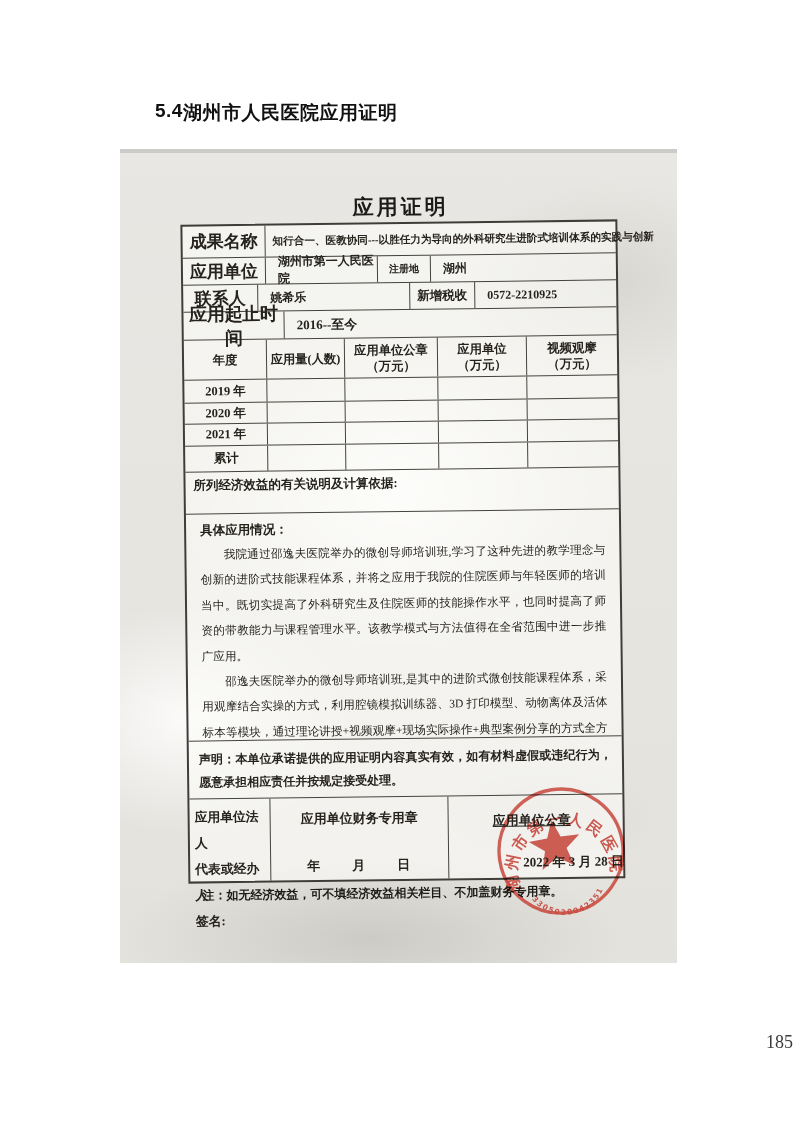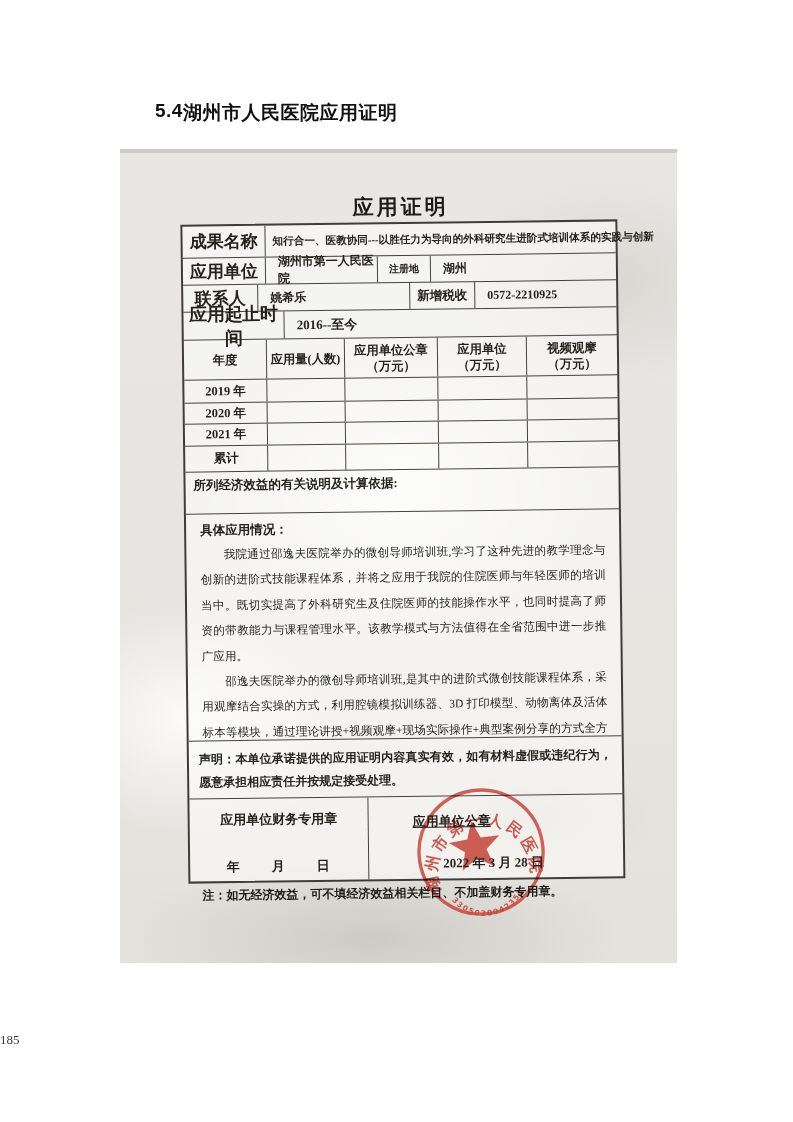--- a/index.html
+++ b/index.html
@@ -100,22 +100,22 @@
     white-space:nowrap;
   }
   
   .stamp{
     position:absolute;left:44px;top:-12px;width:136px;height:136px;
     mix-blend-mode:multiply;opacity:.92;z-index:2;pointer-events:none;
     transform:rotate(-8deg);
   }
   
   .pageno{
-    position:absolute;left:0;top:1032px;width:100%;text-align:left;
-    font-family:"Liberation Serif","DejaVu Serif",serif;font-size:13px;color:#3a3a3a;
+    position:absolute;left:0;top:1032px;width:100%;text-align:right;
+    font-family:"Liberation Serif","DejaVu Serif",serif;font-size:18px;color:#3a3a3a;
   }
 </style>
 </head>
 <body>
 
 <div class="heading">
   <span class="num">5.4</span>
   <span>湖州市人民医院应用证明</span>
 </div>
 
@@ -212,20 +212,25 @@
         </div>
       </div>
 
       <div class="row r12">
         <div class="cell full">
           <span>声明：</span><span>本单位承诺提供的应用证明内容真实有效，如有材料虚假或违纪行为，愿意承担相应责任并按规定接受处理。</span>
         </div>
       </div>
 
       <div class="row r13">
+        <div class="cell c1">
+          <div>应用单位法人</div>
+          <div>代表或经办人</div>
+          <div>签名:</div>
+        </div>
         <div class="cell c2">
           <div class="fin-label">应用单位财务专用章</div>
           <div class="ymd">年　　月　　日</div>
         </div>
         <div class="cell c3">
           <div class="seal-label">应用单位公章</div>
           <div class="seal-date">2022 年 3 月 28 日</div>
 
           <svg class="stamp" viewBox="0 0 136 136">
             <defs>

